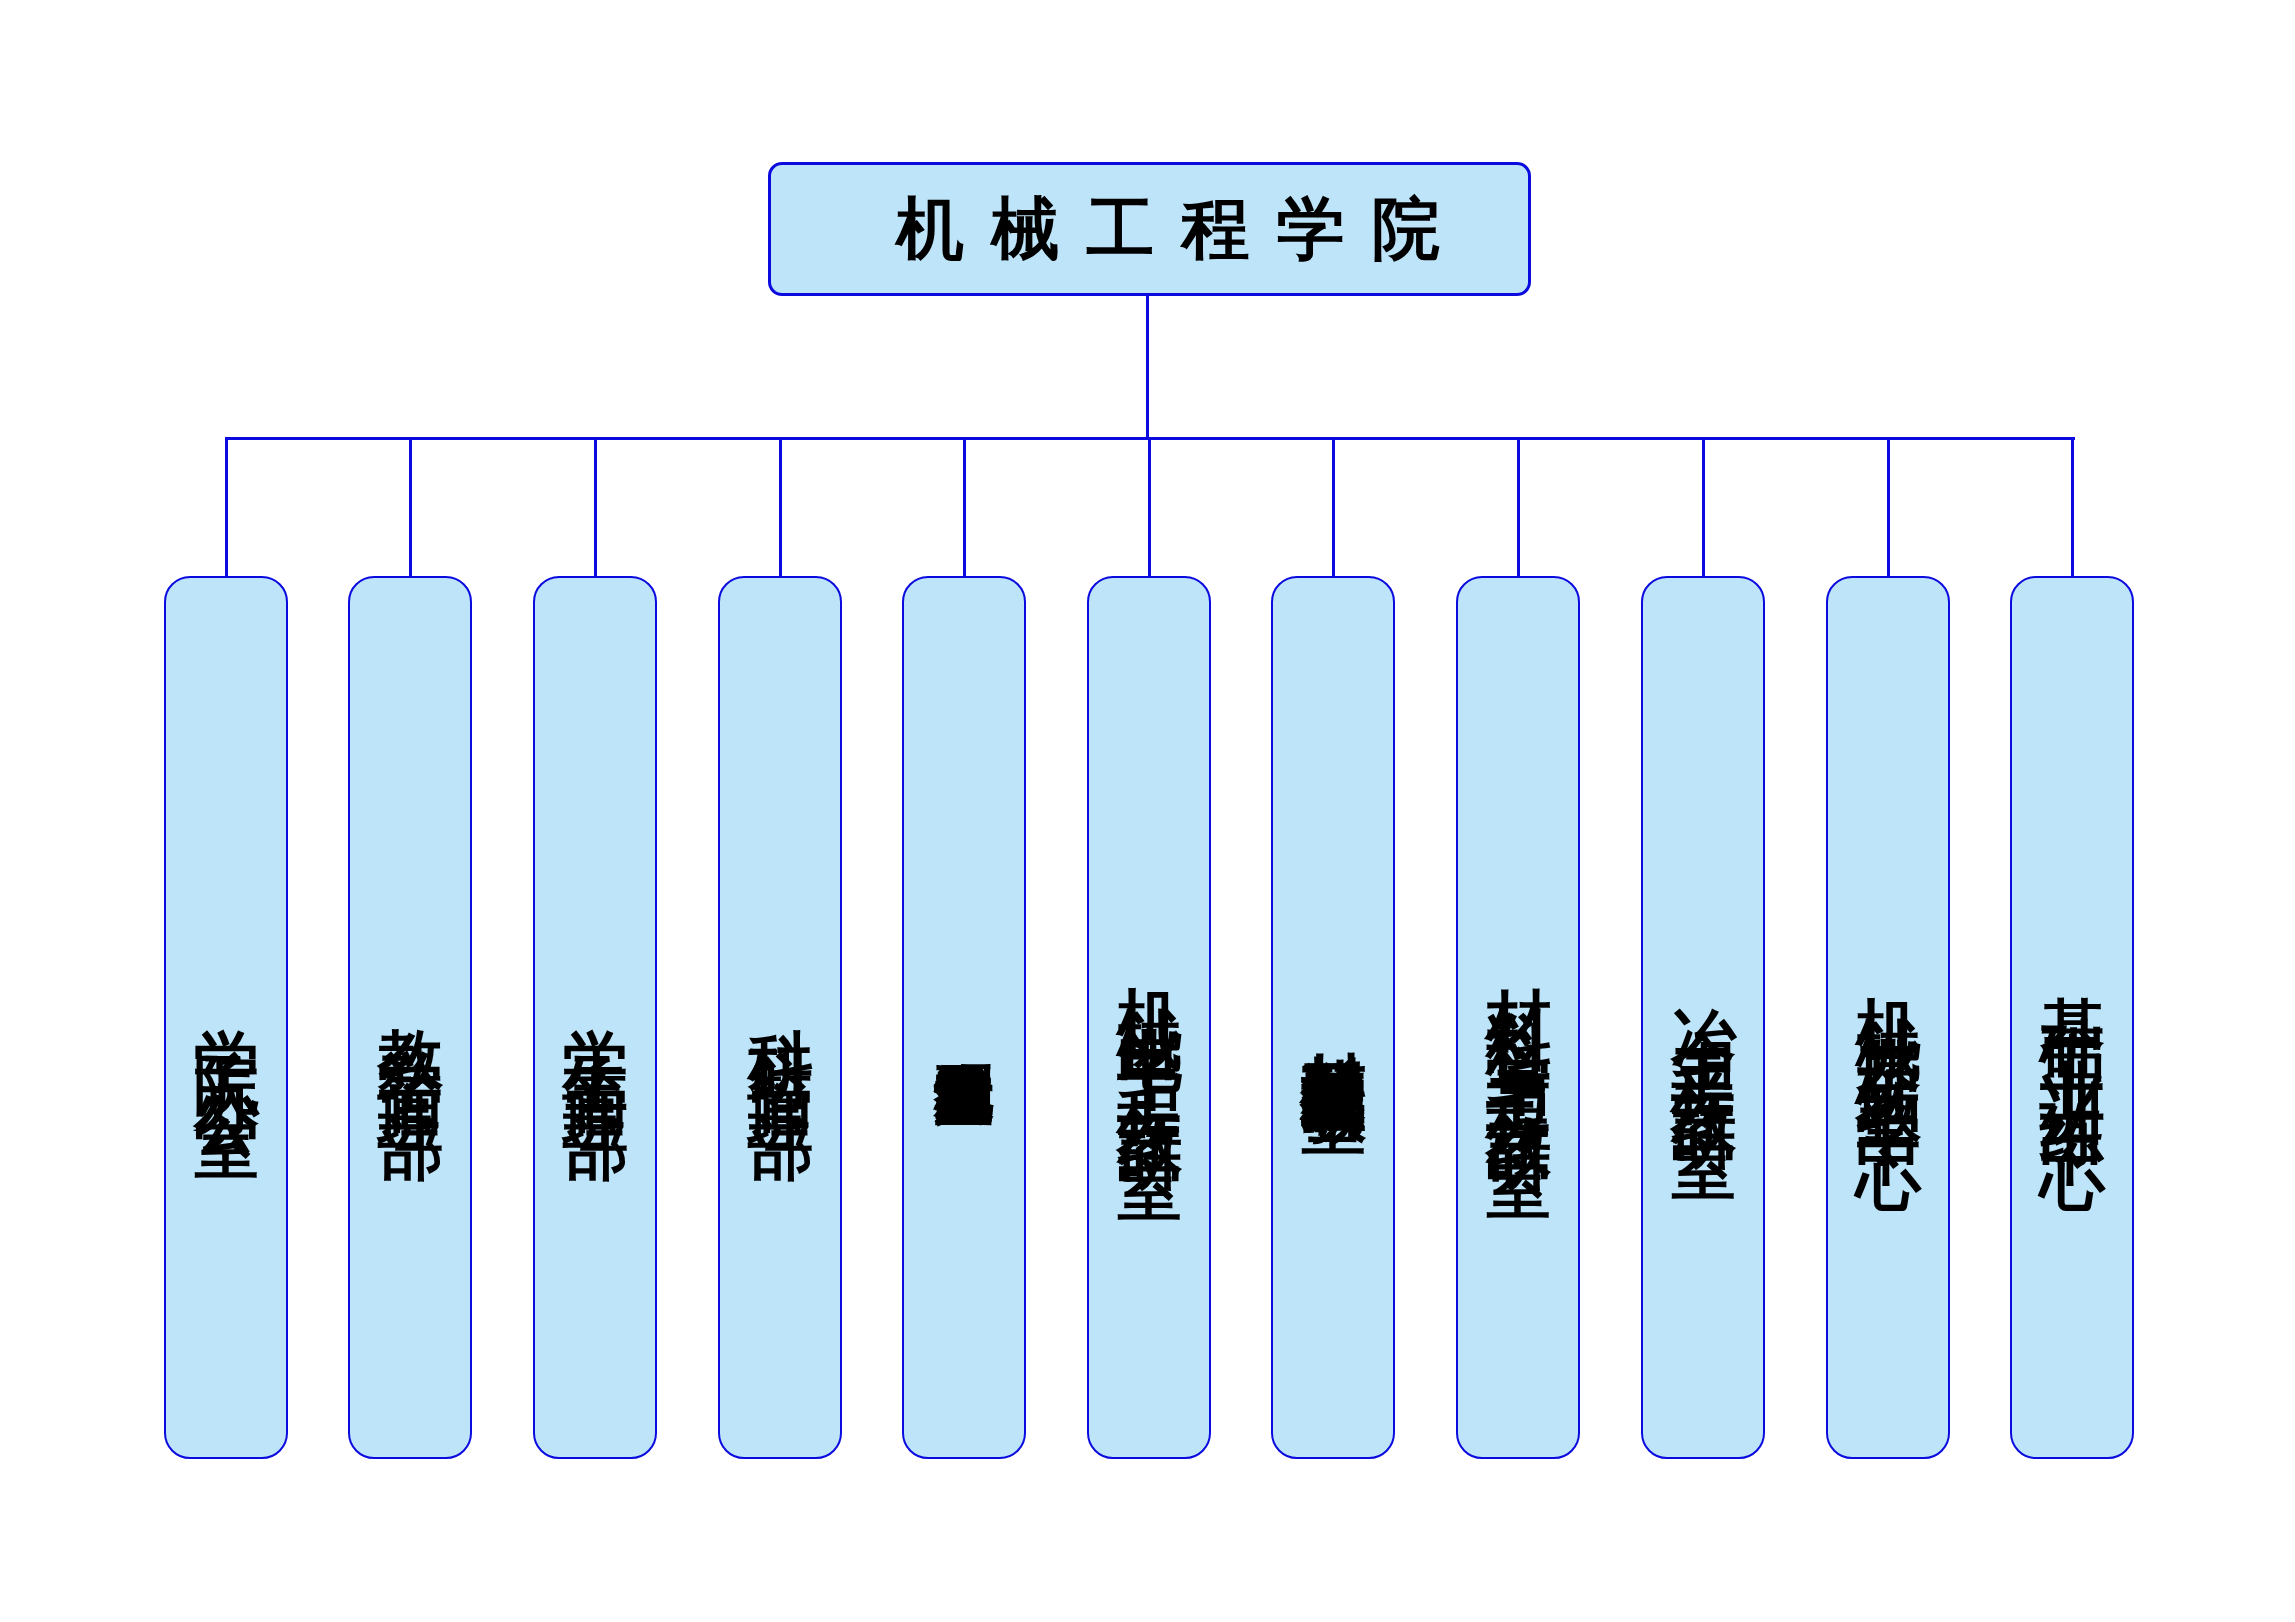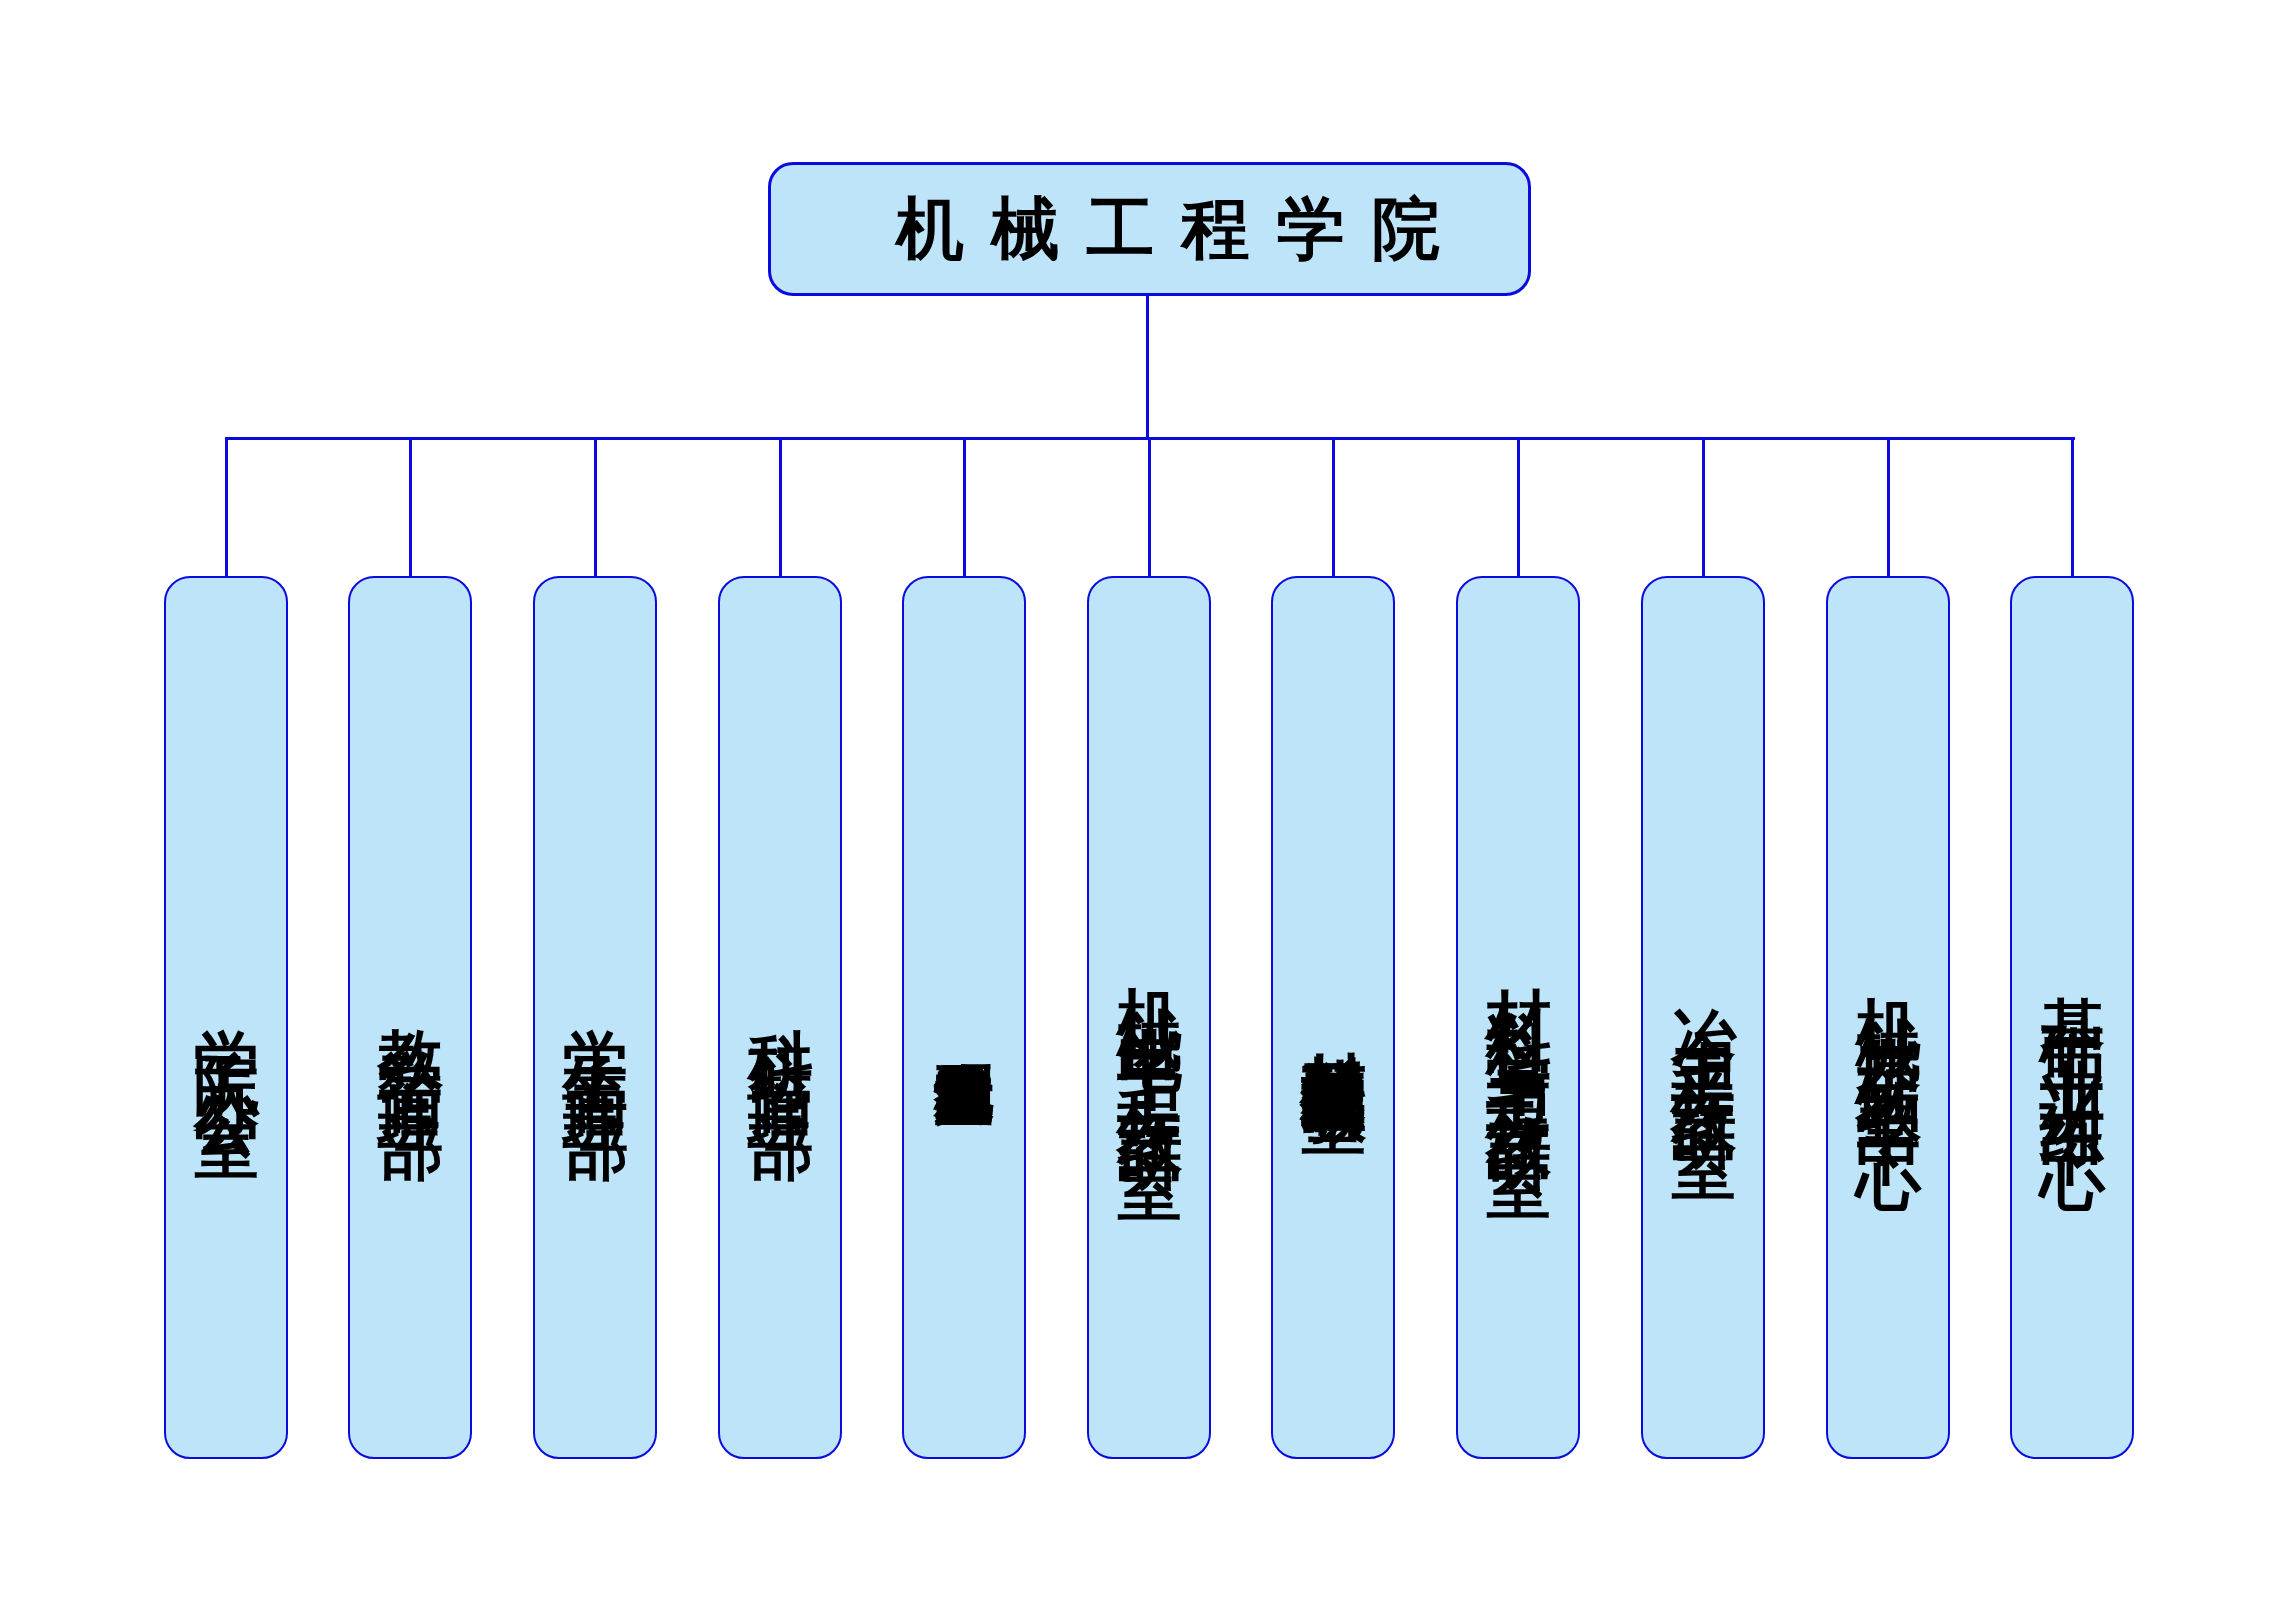--- a/index.html
+++ b/index.html
@@ -19,21 +19,21 @@
   }
   .root-box {
     position: absolute;
     left: 768px;
     top: 162px;
     width: 763px;
     height: 134px;
     box-sizing: border-box;
     background: var(--fill, #BEE4F9);
     border: 3.3px solid var(--stroke, #0B0BDF);
-    border-radius: 25px;
+    border-radius: 14px;
     display: flex;
     align-items: center;
     justify-content: center;
     padding-left: 37px;
   }
   .root-label {
     font-size: 68px;
     font-weight: 700;
     color: var(--text, #000000);
     letter-spacing: 0.40em;

